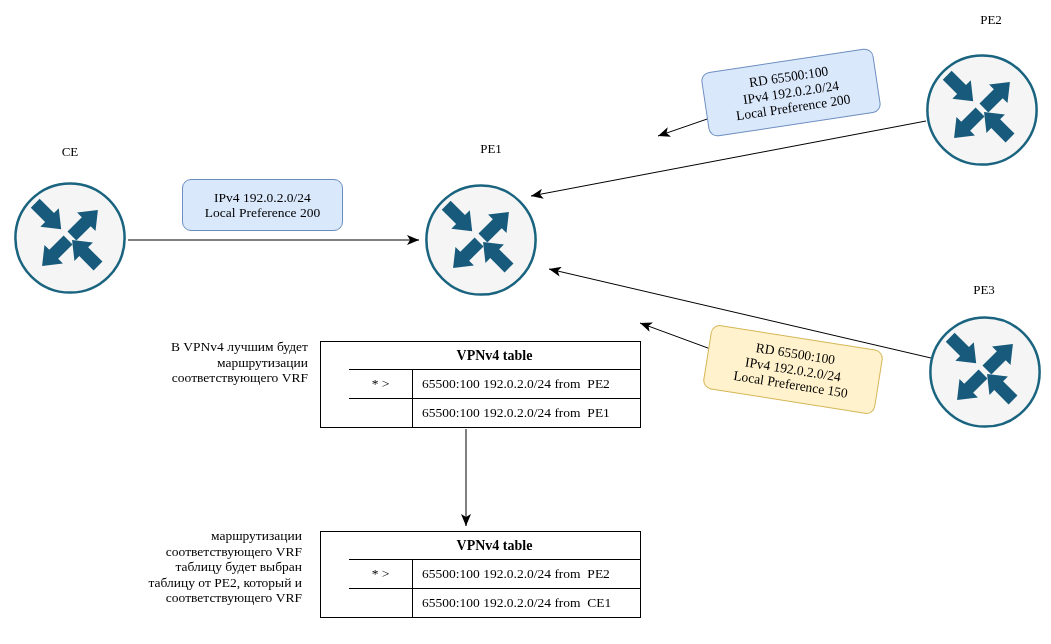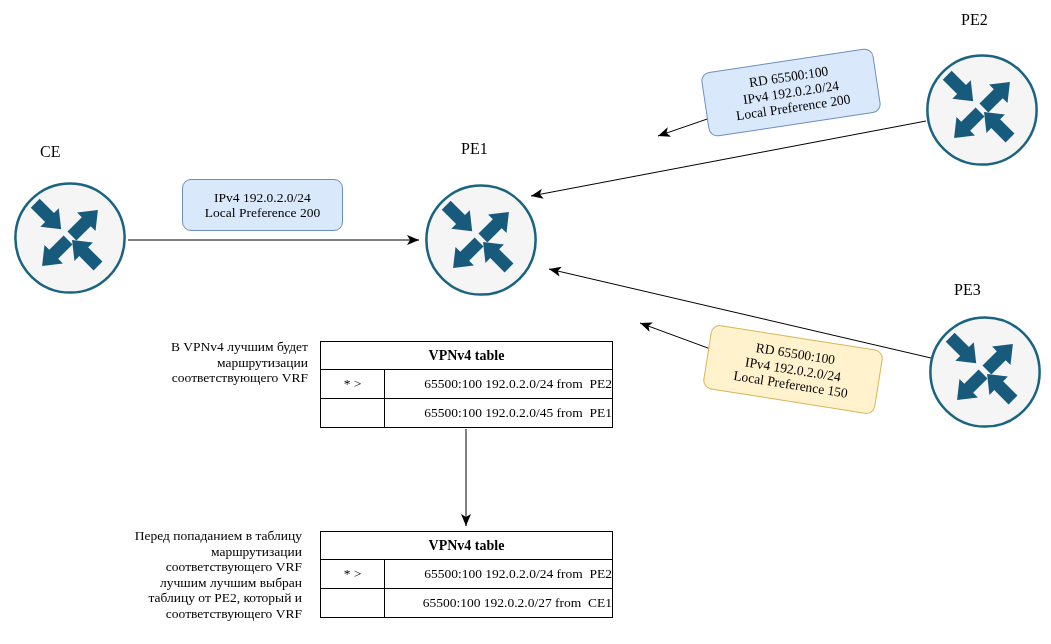--- a/index.html
+++ b/index.html
@@ -6,43 +6,43 @@
   .stage{
     position:relative;width:1051px;height:644px;background:#fff;overflow:hidden;
     font-family:"Liberation Serif",serif;color:#000;
   }
   svg.overlay{position:absolute;left:0;top:0;width:1051px;height:644px;z-index:1;}
   .conn{stroke:#000;stroke-width:1;fill:none;}
 
   .router{position:absolute;width:116px;height:116px;z-index:2;}
   .router-circle{fill:var(--router-fill,#f5f5f5);stroke:var(--router-stroke,#1a6480);stroke-width:2.6;}
   .router-arrow{fill:var(--router-arrow,#175a7c);}
-  .router-label{position:absolute;z-index:2;width:60px;text-align:left;font-size:16px;line-height:16px;}
+  .router-label{position:absolute;z-index:2;width:60px;text-align:center;font-size:13px;line-height:16px;}
 
   .callout{
     position:absolute;z-index:3;border-radius:9px;text-align:center;
     font-size:13.5px;line-height:15.5px;
     display:flex;flex-direction:column;justify-content:center;
   }
   .callout.blue{background:var(--callout-blue-fill,#dae8fc);border:1px solid var(--callout-blue-border,#6c8ebf);}
   .callout.yellow{background:var(--callout-yellow-fill,#fff2cc);border:1px solid var(--callout-yellow-border,#d6b656);}
   .rot-neg{transform:rotate(-8.5deg);}
   .rot-pos{transform:rotate(9deg);}
 
   .note{position:absolute;z-index:2;text-align:right;font-size:13.5px;line-height:15.6px;}
 
   .vtable{
     position:absolute;left:320px;width:291px;border:1px solid #000;background:#fff;
-    z-index:2;font-size:13.5px;
+    z-index:2;font-size:13.5px;padding-left:28px;
   }
   .vtable-title{height:27px;line-height:27px;text-align:center;font-weight:bold;font-size:14px;border-bottom:1px solid #000;}
   .vtable-row{display:flex;height:28px;border-bottom:1px solid #000;}
   .vtable-row:last-child{border-bottom:none;}
   .vtable-flag{width:63px;border-right:1px solid #000;text-align:center;line-height:28px;white-space:pre;}
-  .vtable-route{flex:1;line-height:28px;padding-left:9px;white-space:pre;text-align:right;}
+  .vtable-route{flex:1;line-height:28px;padding-left:9px;white-space:pre;}
 
   .defs-holder{position:absolute;width:0;height:0;overflow:hidden;}
 </style>
 </head>
 <body>
 
 <div class="stage">
 
   <svg class="defs-holder" aria-hidden="true">
     <defs>
@@ -105,45 +105,44 @@
     <div>Local Preference 150</div>
   </div>
 
   <div class="note" style="left:74px;top:339px;width:234px">
     <div>В VPNv4 лучшим будет</div>
     <div>маршрутизации</div>
     <div>соответствующего VRF</div>
   </div>
 
   <div class="note" style="left:58px;top:528px;width:244px">
-    <div>Перед попаданием в таблицу</div>
     <div>маршрутизации</div>
     <div>соответствующего VRF</div>
-    <div>лучшим лучшим выбран</div>
+    <div>таблицу будет выбран</div>
     <div>таблицу от PE2, который и</div>
     <div>соответствующего VRF</div>
   </div>
 
   <div class="vtable" style="top:341px">
     <div class="vtable-title">VPNv4 table</div>
     <div class="vtable-row">
       <div class="vtable-flag">* &gt;</div>
       <div class="vtable-route">65500:100 192.0.2.0/24 from  PE2</div>
     </div>
     <div class="vtable-row">
       <div class="vtable-flag"></div>
-      <div class="vtable-route">65500:100 192.0.2.0/45 from  PE1</div>
+      <div class="vtable-route">65500:100 192.0.2.0/24 from  PE1</div>
     </div>
   </div>
 
   <div class="vtable" style="top:531px">
     <div class="vtable-title">VPNv4 table</div>
     <div class="vtable-row">
       <div class="vtable-flag">* &gt;</div>
       <div class="vtable-route">65500:100 192.0.2.0/24 from  PE2</div>
     </div>
     <div class="vtable-row">
       <div class="vtable-flag"></div>
-      <div class="vtable-route">65500:100 192.0.2.0/27 from  CE1</div>
+      <div class="vtable-route">65500:100 192.0.2.0/24 from  CE1</div>
     </div>
   </div>
 
 </div>
 
 </body></html>

